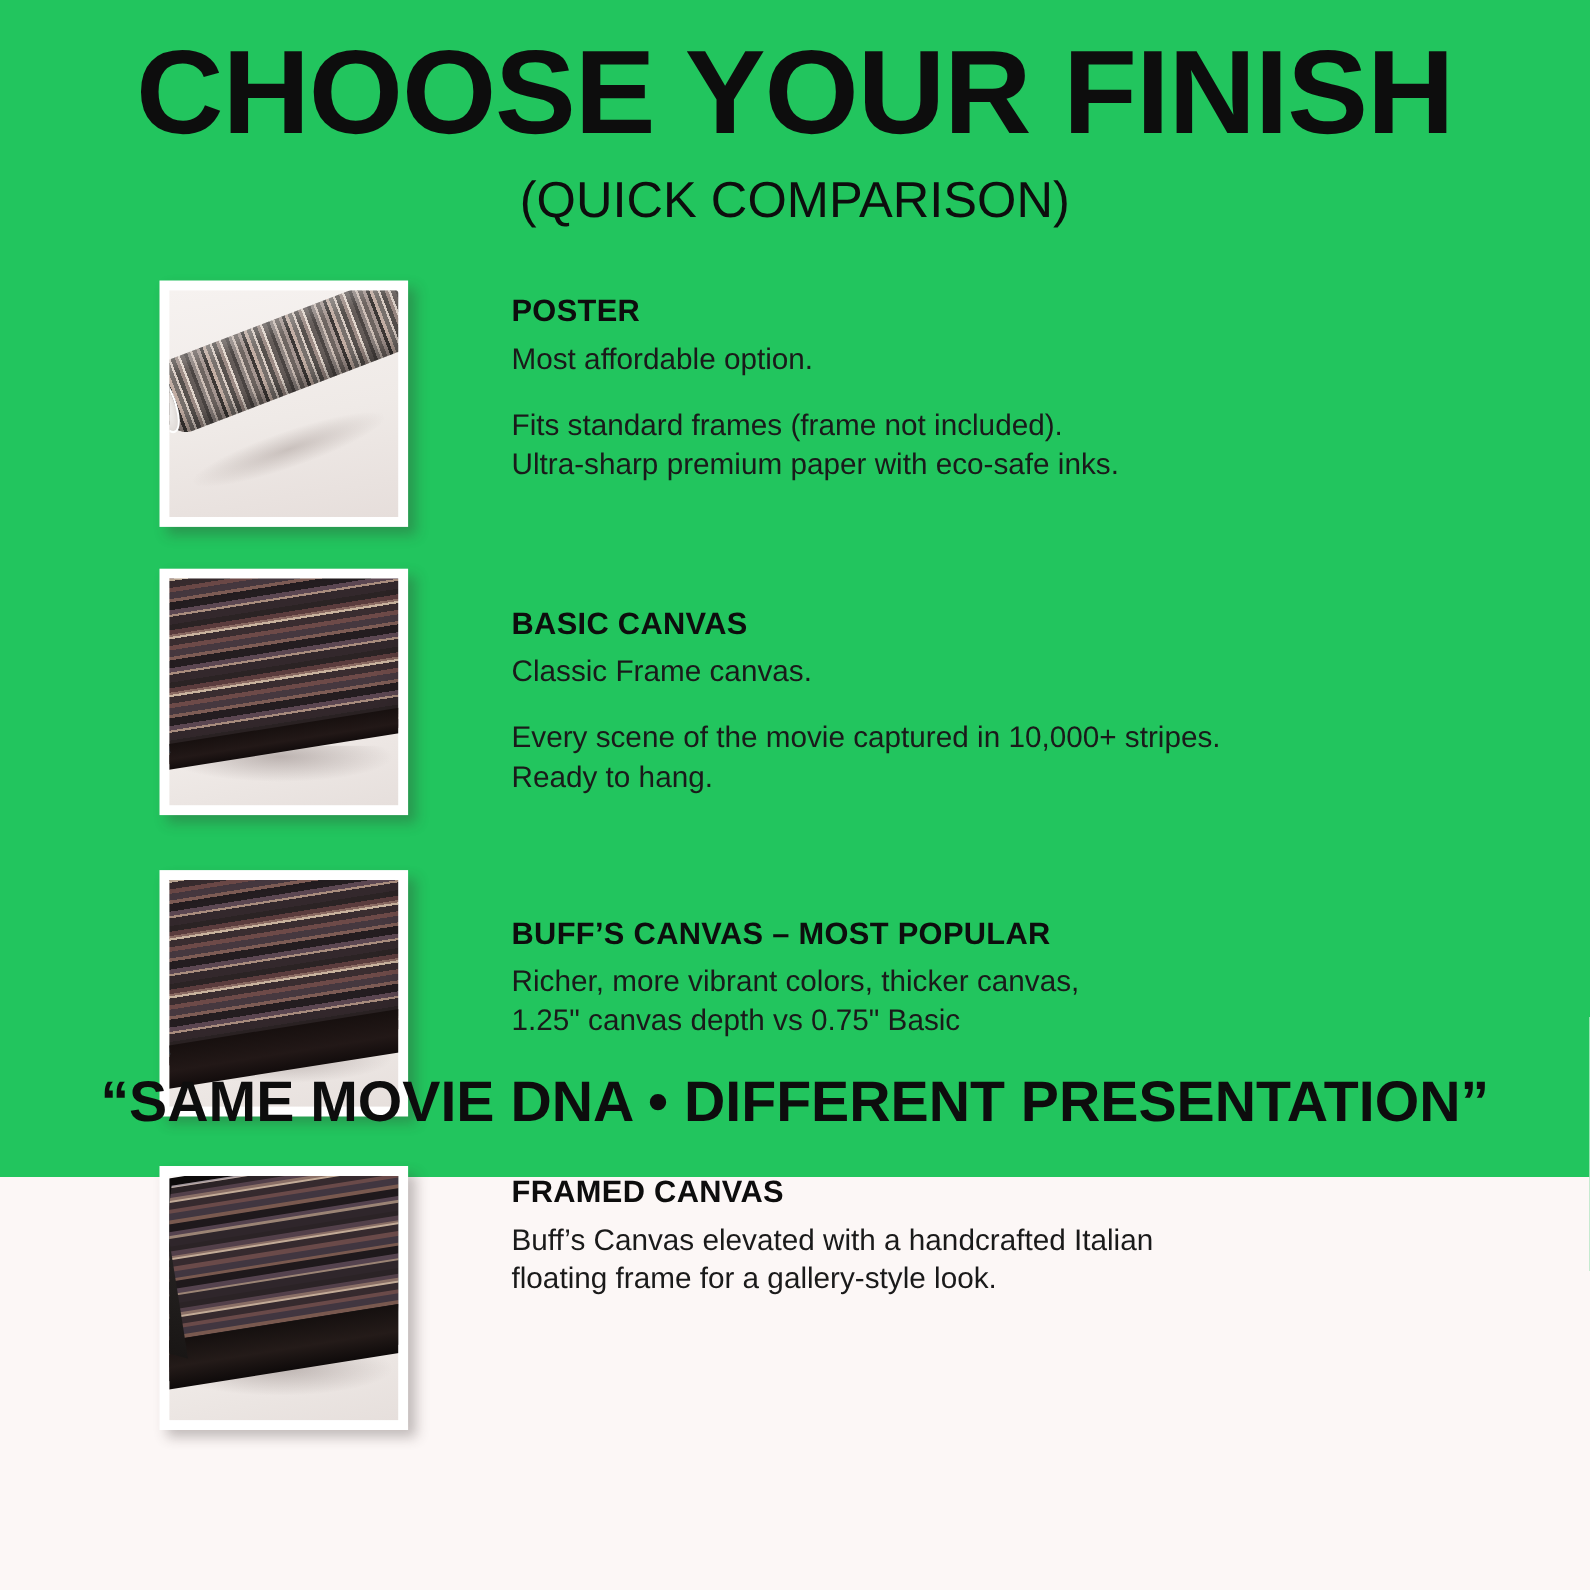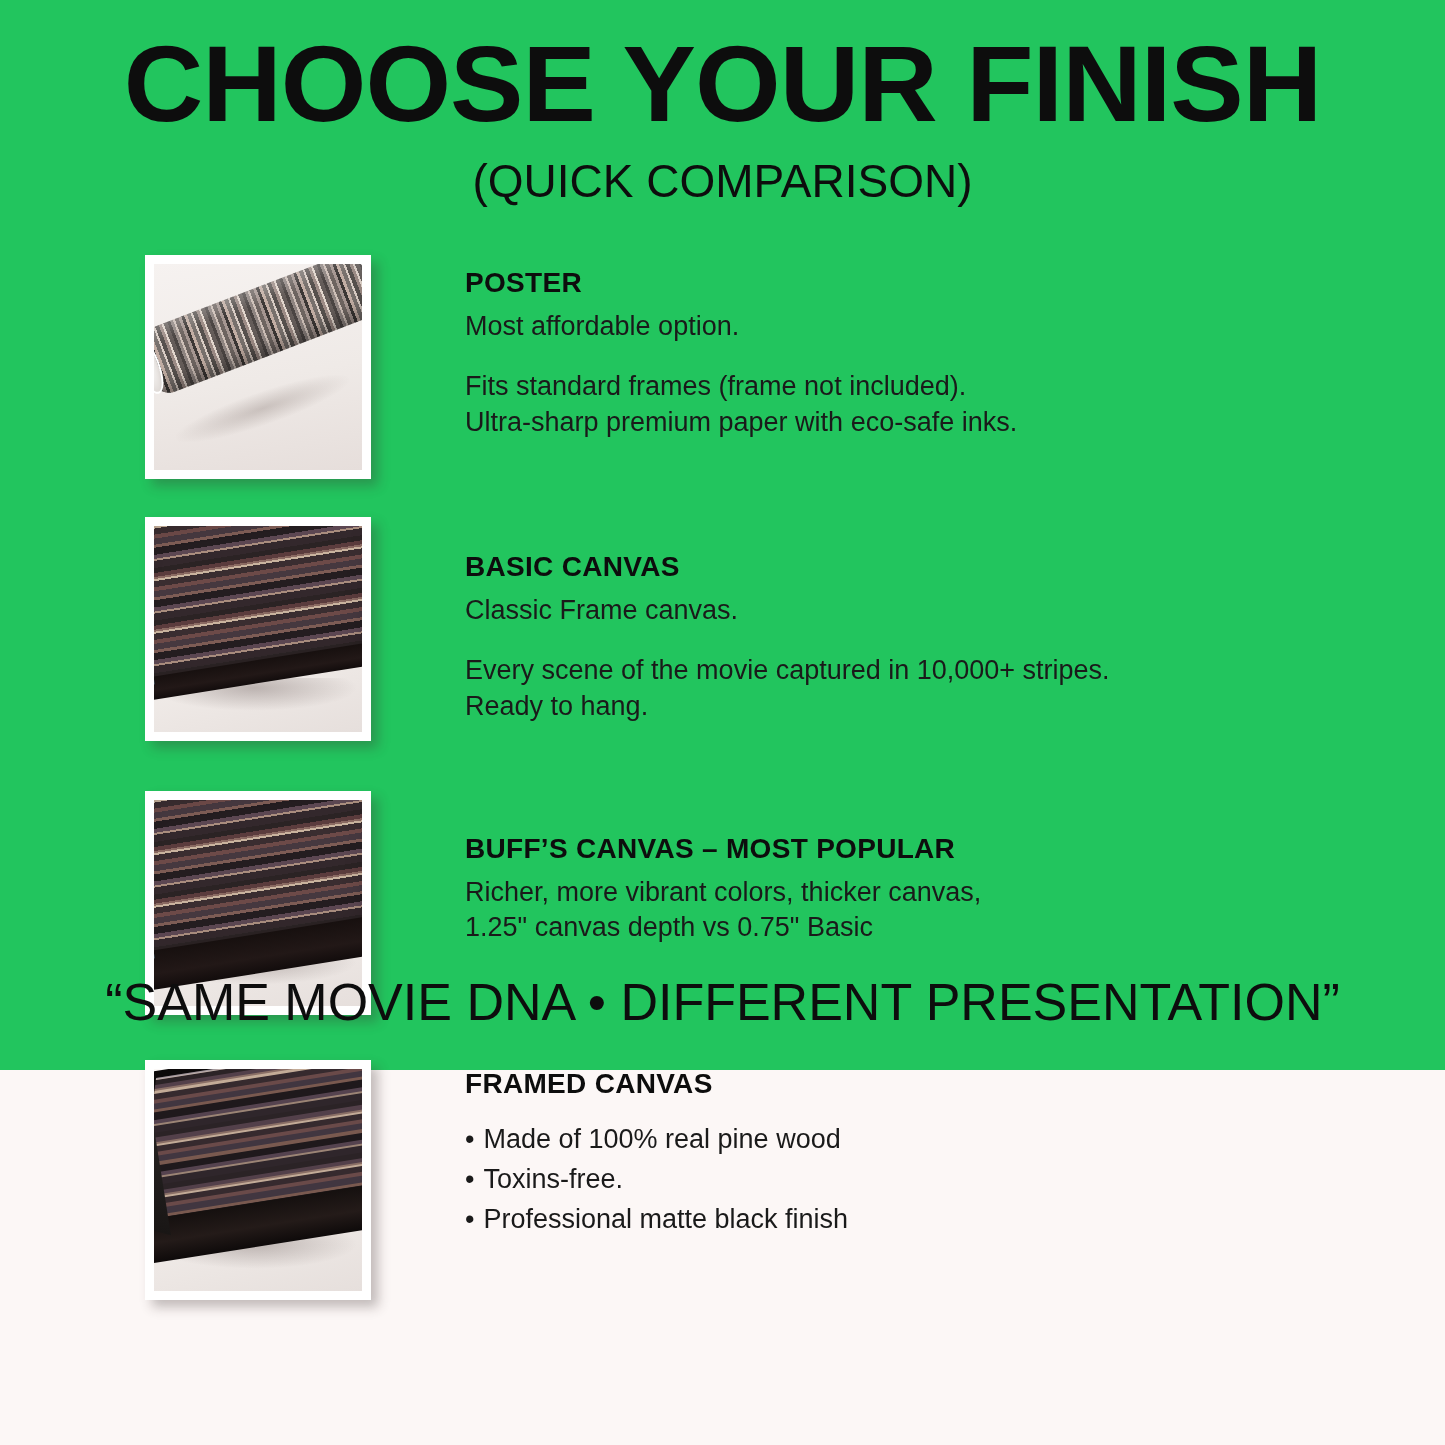--- a/index.html
+++ b/index.html
@@ -231,21 +231,21 @@
   .row-3 .content { top:48px; }
   .row-4 .content { top:14px; }
 
   
   .footer {
     position:absolute;
     left:0; bottom:38px;
     width:1445px;
     text-align:center;
     font-family:"Liberation Sans Narrow","Liberation Sans", sans-serif;
-    font-weight:normal;
+    font-weight:bold;
     font-size:52px;
     letter-spacing:0px;
     color:#0d0d0d;
   }
 </style>
 </head>
 <body>
 
 <div class="page">
 
@@ -316,29 +316,22 @@
         <div class="slab-base-shadow"></div>
         <div class="frame-outer">
           <div class="frame-inner"></div>
         </div>
         <div class="frame-front"></div>
         <div class="frame-side"></div>
       </div>
     </div>
     <div class="content">
       <div class="heading">FRAMED CANVAS</div>
-      <ul class="bullets">
-        <li>
-          <span class="dot">•</span><span>Made of 100% real pine wood</span>
-        </li>
-        <li>
-          <span class="dot">•</span><span>Toxins-free.</span>
-        </li>
-        <li>
-          <span class="dot">•</span><span>Professional matte black finish</span>
-        </li>
-      </ul>
+      <div class="body tight">
+        <div>Buff’s Canvas elevated with a handcrafted Italian</div>
+        <div>floating frame for a gallery-style look.</div>
+      </div>
     </div>
   </div>
 
   <div class="footer">“SAME MOVIE DNA • DIFFERENT PRESENTATION”</div>
 
 </div>
 
 </body></html>

